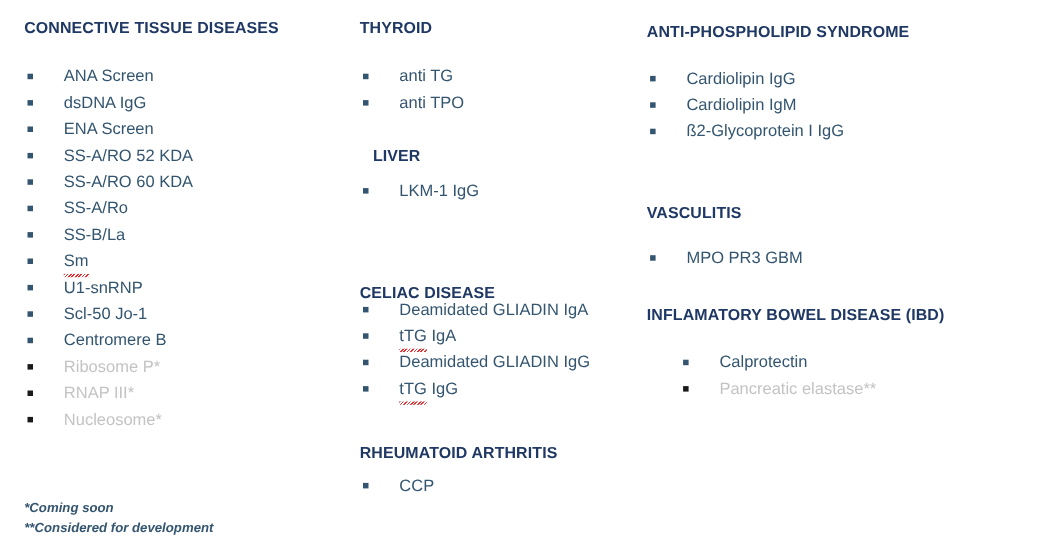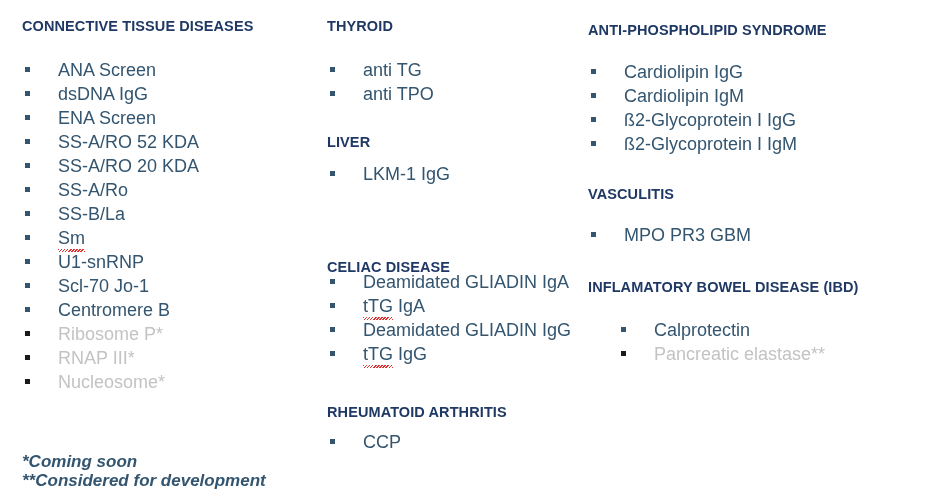--- a/index.html
+++ b/index.html
@@ -43,21 +43,21 @@
   }
 
   ul.items {
     list-style: none;
     margin: 0;
     padding: 0;
   }
 
   li.item {
     position: relative;
-    font-size: 18px;
+    font-size: 15px;
     line-height: 24px;
     color: #33556f;
     padding-left: 36px;
     white-space: nowrap;
   }
   li.item.indented {
     padding-left: 66px;
   }
 
   li.item .bullet {
@@ -105,64 +105,64 @@
     height: 2px;
     border-bottom: 1.2px solid transparent;
   }
 
   .footnotes {
     position: absolute;
     left: 22px;
     top: 452px;
   }
   .footnote {
-    font-size: 17px;
+    font-size: 12px;
     font-style: italic;
     font-weight: bold;
     color: #33556f;
     line-height: 19px;
     white-space: nowrap;
   }
 </style>
 </head>
 <body>
 
 <div class="slide">
   <div id="columns-root">
       <div class="column col-1">
         <div class="section">
           <div class="section-heading" style="position: absolute; top: 18px; left: 0px;">CONNECTIVE TISSUE DISEASES</div>
           <ul class="items" style="position: absolute; top: 58px; left: 0px;">
             <li class="item"><span class="bullet"></span><span class="label">ANA Screen</span></li>
             <li class="item"><span class="bullet"></span><span class="label">dsDNA IgG</span></li>
             <li class="item"><span class="bullet"></span><span class="label">ENA Screen</span></li>
             <li class="item"><span class="bullet"></span><span class="label">SS-A/RO 52 KDA</span></li>
-            <li class="item"><span class="bullet"></span><span class="label">SS-A/RO 20 KDA</span></li>
+            <li class="item"><span class="bullet"></span><span class="label">SS-A/RO 60 KDA</span></li>
             <li class="item"><span class="bullet"></span><span class="label">SS-A/Ro</span></li>
             <li class="item"><span class="bullet"></span><span class="label">SS-B/La</span></li>
             <li class="item"><span class="bullet"></span><span class="label"><span class="sq">Sm</span></span></li>
             <li class="item"><span class="bullet"></span><span class="label">U1-snRNP</span></li>
-            <li class="item"><span class="bullet"></span><span class="label">Scl-70 Jo-1</span></li>
+            <li class="item"><span class="bullet"></span><span class="label">Scl-50 Jo-1</span></li>
             <li class="item"><span class="bullet"></span><span class="label">Centromere B</span></li>
             <li class="item dim"><span class="bullet"></span><span class="label">Ribosome P*</span></li>
             <li class="item dim"><span class="bullet"></span><span class="label">RNAP III*</span></li>
             <li class="item dim"><span class="bullet"></span><span class="label">Nucleosome*</span></li>
           </ul>
         </div>
       </div>
       <div class="column col-2">
         <div class="section">
           <div class="section-heading" style="position: absolute; top: 18px; left: 0px;">THYROID</div>
           <ul class="items" style="position: absolute; top: 58px; left: 0px;">
             <li class="item"><span class="bullet"></span><span class="label">anti TG</span></li>
             <li class="item"><span class="bullet"></span><span class="label">anti TPO</span></li>
           </ul>
         </div>
         <div class="section">
-          <div class="section-heading" style="position: absolute; top: 134px; left: 0px;">LIVER</div>
+          <div class="section-heading" style="position: absolute; top: 134px; left: 12px;">LIVER</div>
           <ul class="items" style="position: absolute; top: 162px; left: 0px;">
             <li class="item"><span class="bullet"></span><span class="label">LKM-1 IgG</span></li>
           </ul>
         </div>
         <div class="section">
           <div class="section-heading" style="position: absolute; top: 243px; left: 0px; margin-top: 16px;">CELIAC DISEASE</div>
           <ul class="items" style="position: absolute; top: 270px; left: 0px;">
             <li class="item"><span class="bullet"></span><span class="label">Deamidated GLIADIN IgA</span></li>
             <li class="item"><span class="bullet"></span><span class="label"><span class="sq">tTG</span> IgA</span></li>
             <li class="item"><span class="bullet"></span><span class="label">Deamidated GLIADIN IgG</span></li>
@@ -176,21 +176,20 @@
           </ul>
         </div>
       </div>
       <div class="column col-3">
         <div class="section">
           <div class="section-heading" style="position: absolute; top: 22px; left: 0px;">ANTI-PHOSPHOLIPID SYNDROME</div>
           <ul class="items" style="position: absolute; top: 60px; left: 0px;">
             <li class="item"><span class="bullet"></span><span class="label">Cardiolipin IgG</span></li>
             <li class="item"><span class="bullet"></span><span class="label">Cardiolipin IgM</span></li>
             <li class="item"><span class="bullet"></span><span class="label">ß2-Glycoprotein I IgG</span></li>
-            <li class="item"><span class="bullet"></span><span class="label">ß2-Glycoprotein I IgM</span></li>
           </ul>
         </div>
         <div class="section">
           <div class="section-heading" style="position: absolute; top: 186px; left: 0px;">VASCULITIS</div>
           <ul class="items" style="position: absolute; top: 223px; left: 0px;">
             <li class="item"><span class="bullet"></span><span class="label">MPO PR3 GBM</span></li>
           </ul>
         </div>
         <div class="section">
           <div class="section-heading" style="position: absolute; top: 279px; left: 0px;">INFLAMATORY BOWEL DISEASE (IBD)</div>

